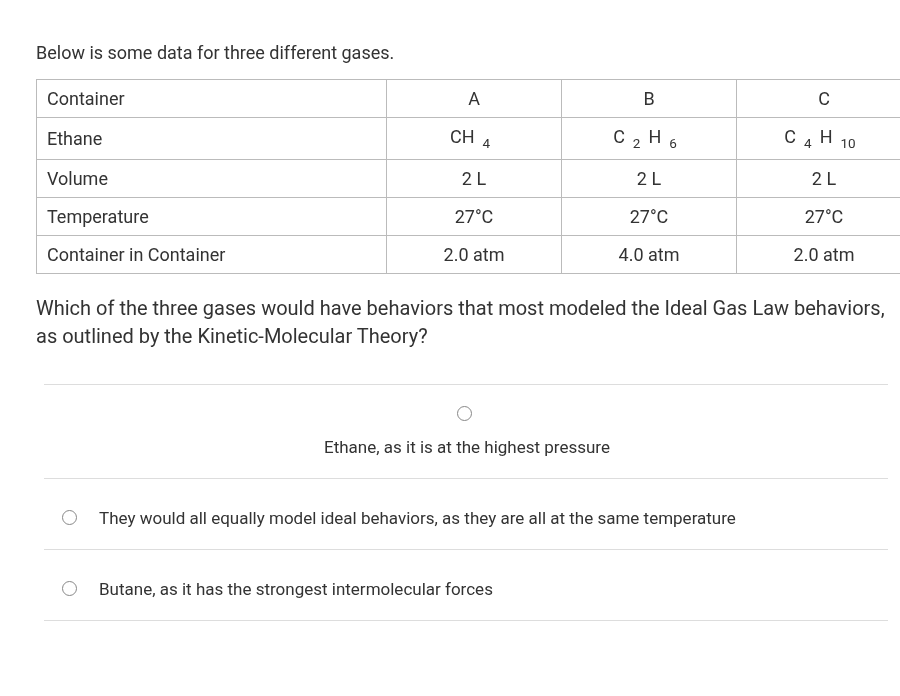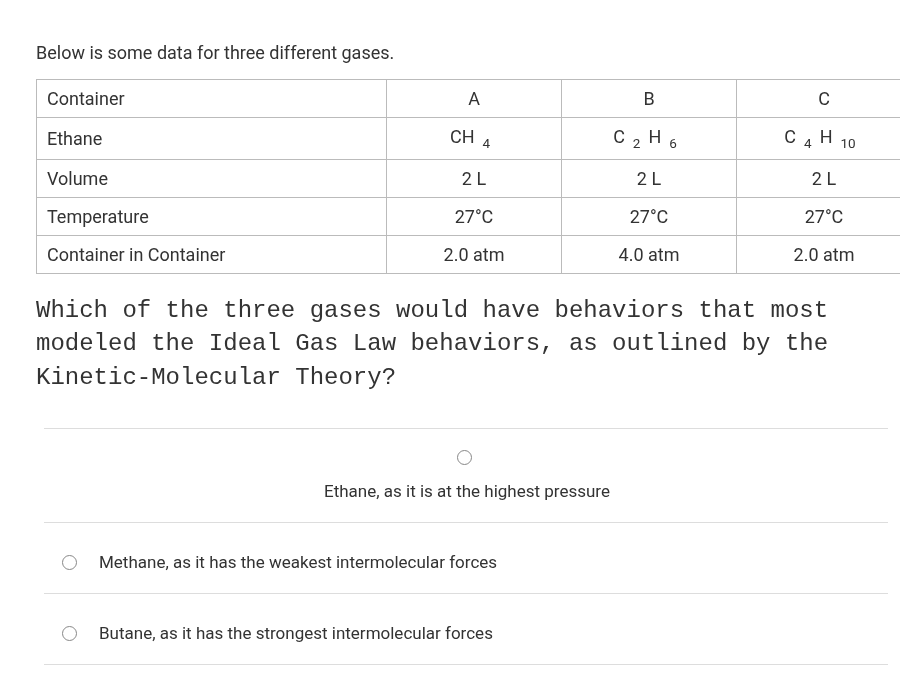--- a/index.html
+++ b/index.html
@@ -32,24 +32,23 @@
     }
     td.label-col {
       width: 40%;
       text-align: left;
     }
     td.data-col {
       width: 20%;
       text-align: center;
     }
     .question {
-      font-size: 24px;
+      font-size: 20px;
       line-height: 1.4;
       margin-bottom: 34px;
-      font-family: Liberation Mono, monospace;
     }
     .options {
       border-top: none;
     }
     .option {
       display: flex;
       align-items: center;
       padding: 13px 8px 13px 10px;
       border-bottom: 1px solid #ddd;
       font-size: 17px;
@@ -114,19 +113,19 @@
 
 <div class="question">Which of the three gases would have behaviors that most modeled the Ideal Gas Law behaviors, as outlined by the Kinetic-Molecular Theory?</div>
 
 <div class="options">
   <label class="option">
     <span class="radio-btn"></span>
     <span>Ethane, as it is at the highest pressure</span>
   </label>
   <label class="option">
     <span class="radio-btn"></span>
-    <span>Methane, as it has the weakest intermolecular forces</span>
+    <span>They would all equally model ideal behaviors, as they are all at the same temperature</span>
   </label>
   <label class="option">
     <span class="radio-btn"></span>
     <span>Butane, as it has the strongest intermolecular forces</span>
   </label>
 </div>
 
 </body></html>

